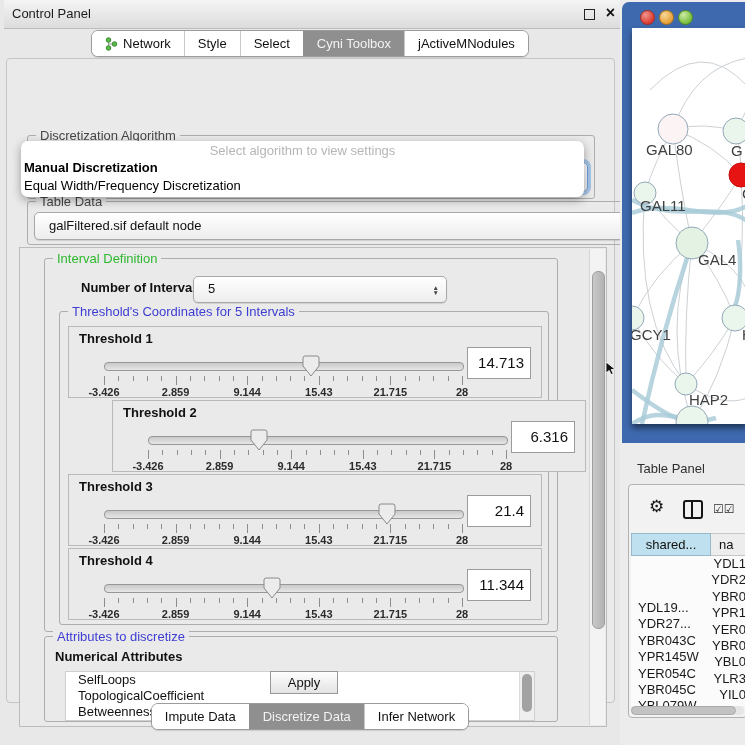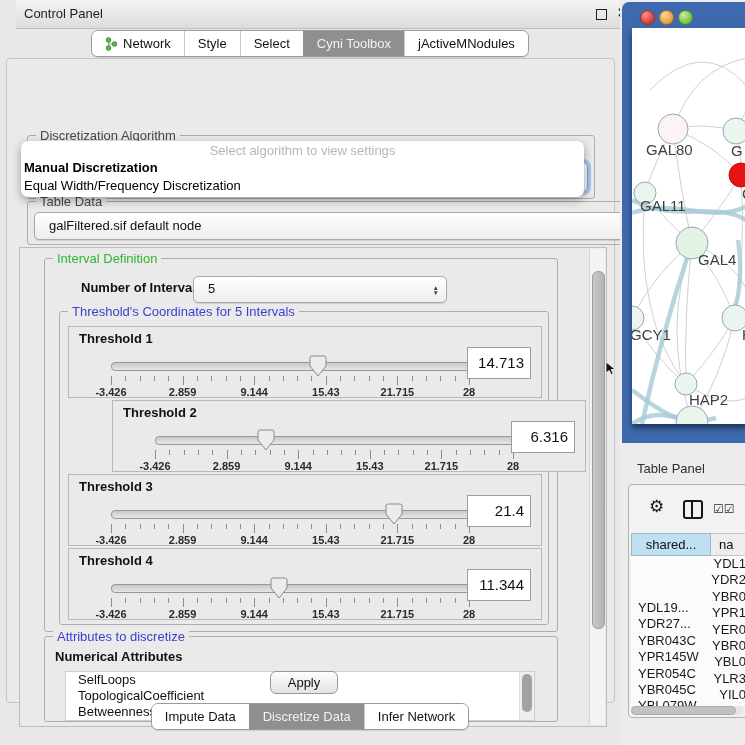--- a/index.html
+++ b/index.html
@@ -1,19 +1,19 @@
 <!DOCTYPE html>
 <html><head>
 <meta charset="utf-8">
 <style>
   html,body{margin:0;padding:0;background:#d8d8d8;font-family:"Liberation Sans",sans-serif;}
   .screen{position:relative;width:745px;height:745px;background:#ececec;overflow:hidden;font-size:13px;color:#111;}
   
   .left-panel{position:absolute;left:0;top:0;width:620px;height:745px;background:#e8e8e8;}
-  .cp-titlebar{position:absolute;left:16px;top:0;width:620px;height:28px;background:linear-gradient(#f4f4f4,#dcdcdc);border-bottom:1px solid #bdbdbd;}
+  .cp-titlebar{position:absolute;left:4px;top:0;width:620px;height:28px;background:linear-gradient(#f4f4f4,#dcdcdc);border-bottom:1px solid #bdbdbd;}
   .cp-title{position:absolute;left:8px;top:6px;font-size:13px;color:#1c1c1c;}
   .float-btn{position:absolute;right:29px;top:9px;width:9px;height:9px;border:1.5px solid #222;background:transparent;}
   .close-btn{position:absolute;right:9px;top:4px;font-size:16px;font-weight:bold;color:#111;}
   .tabstrip{position:absolute;left:0;top:30px;width:620px;display:flex;justify-content:center;}
   .tabstrip.bottom{top:703px;}
   .tabgroup{display:flex;border:1px solid #9b9b9b;border-radius:7px;overflow:hidden;background:#fff;height:25px;box-shadow:0 1px 1px rgba(0,0,0,.12);}
   .tab{display:flex;align-items:center;gap:5px;padding:0 13px;font-size:13px;color:#111;border-left:1px solid #c9c9c9;background:#fff;}
   .tab:first-child{border-left:none;}
   .tab.sel{background:#8f8f8f;color:#f2f2f2;border-left-color:#8f8f8f;}
   .outer-panel{position:absolute;left:6px;top:58px;width:607px;height:643px;background:#eaeaea;border:1px solid #c5c5c5;border-radius:4px;}
@@ -34,36 +34,36 @@
   .td-combo{position:absolute;left:6px;right:6px;top:10px;height:26px;line-height:25px;padding-left:14px;}
   .scrollpanel{position:absolute;left:12px;top:188px;width:586px;height:478px;border:1px solid #bcbcbc;background:#eaeaea;}
   .vsb{position:absolute;top:1px;right:1px;bottom:1px;width:15px;background:#f3f3f3;border-left:1px solid #d6d6d6;}
   .vsb-thumb{position:absolute;left:2px;top:22px;width:11px;height:356px;background:linear-gradient(90deg,#c9c9c9,#b2b2b2);border:1px solid #9e9e9e;border-radius:6px;}
   .interval-group{left:24px;top:10px;width:512px;height:372px;}
   .noi-label{position:absolute;left:36px;top:21px;font-weight:bold;font-size:13px;}
   .noi-combo{position:absolute;left:148px;top:17px;width:238px;height:25px;line-height:24px;padding-left:14px;}
   .thr-group{position:absolute;left:14px;top:52px;width:488px;height:312px;}
   .thr-box{position:absolute;left:8px;width:472px;height:70px;border:1px solid #b9b9b9;background:#eaeaea;}
   .thr-title{position:absolute;left:10px;top:4px;font-weight:bold;font-size:13px;}
-  .slider{position:absolute;left:42px;top:28px;width:358px;height:40px;text-decoration:underline;}
+  .slider{position:absolute;left:35px;top:28px;width:358px;height:40px;text-decoration:underline;}
   .track{position:absolute;left:0;top:7px;width:100%;height:7px;border:1px solid #979797;border-radius:4px;background:linear-gradient(#c9c9c9,#e6e6e6);}
   .thumb{position:absolute;top:0;}
   .ticks{position:absolute;left:0;top:21px;width:100%;height:9px;}
   .tick{position:absolute;top:0;width:1px;height:5px;background:#8d8d8d;}
   .tick.major{height:9px;}
   .ticklabs{position:absolute;left:0;top:31px;width:100%;}
   .ticklab{position:absolute;transform:translateX(-50%);font-size:11px;font-weight:bold;color:#2b2b2b;white-space:nowrap;}
   .thr-value{position:absolute;right:10px;top:20px;width:56px;height:30px;background:#fff;border:1px solid #9c9c9c;font-size:15px;text-align:right;line-height:30px;padding-right:6px;}
   .attr-group{left:24px;top:388px;width:512px;height:84px;}
   .attr-label{position:absolute;left:10px;top:12px;font-weight:bold;font-size:13px;}
   .attr-list{position:absolute;left:20px;top:34px;width:468px;height:48px;background:#fff;border:1px solid #cfcfcf;overflow:hidden;}
   .attr-item{height:16px;line-height:16px;padding-left:12px;font-size:13px;}
   .list-sb{position:absolute;right:0;top:0;bottom:0;width:14px;background:#efefef;border-left:1px solid #dcdcdc;}
   .list-sb-thumb{position:absolute;left:2px;top:2px;width:10px;height:38px;background:#a2a2a2;border-radius:5px;}
-  .apply-btn{position:absolute;left:263px;top:612px;width:68px;height:23px;background:linear-gradient(#fefefe,#e3e3e3);border:1px solid #989898;border-radius:6px;font-size:13px;font-family:inherit;color:#111;}
+  .apply-btn{position:absolute;left:263px;top:612px;width:68px;height:23px;background:linear-gradient(#fefefe,#e3e3e3);border:1px solid #989898;border-radius:0;font-size:13px;font-family:inherit;color:#111;}
   
   .right-region{position:absolute;left:620px;top:0;width:125px;height:745px;background:#ececec;}
   .net-window{position:absolute;left:2px;top:2px;width:123px;height:441px;background:#3e69ae;border-top-left-radius:7px;}
   .tl{position:absolute;top:8px;width:13px;height:13px;border-radius:50%;}
   .tl.red{left:18px;background:radial-gradient(circle at 35% 30%,#f0958d,#dd4038 65%,#c23128);border:1px solid #a62b21;}
   .tl.yellow{left:37px;background:radial-gradient(circle at 35% 30%,#f7d79a,#e7a43c 65%,#cf8d27);border:1px solid #ad7418;}
   .tl.green{left:56px;background:radial-gradient(circle at 35% 30%,#cdeaa4,#7cc243 65%,#63a52c);border:1px solid #538c20;}
   .net-canvas{position:absolute;left:10px;top:26px;width:115px;height:396px;background:#fff;box-shadow:0 4px 6px rgba(0,0,0,.5);}
   .tp-title{position:absolute;left:17px;top:461px;font-size:13px;color:#2e2e2e;}
   .tp-box{position:absolute;left:8px;top:484px;width:117px;height:232px;background:#f2f2f2;border:1px solid #b2b2b2;border-radius:4px;overflow:hidden;}

